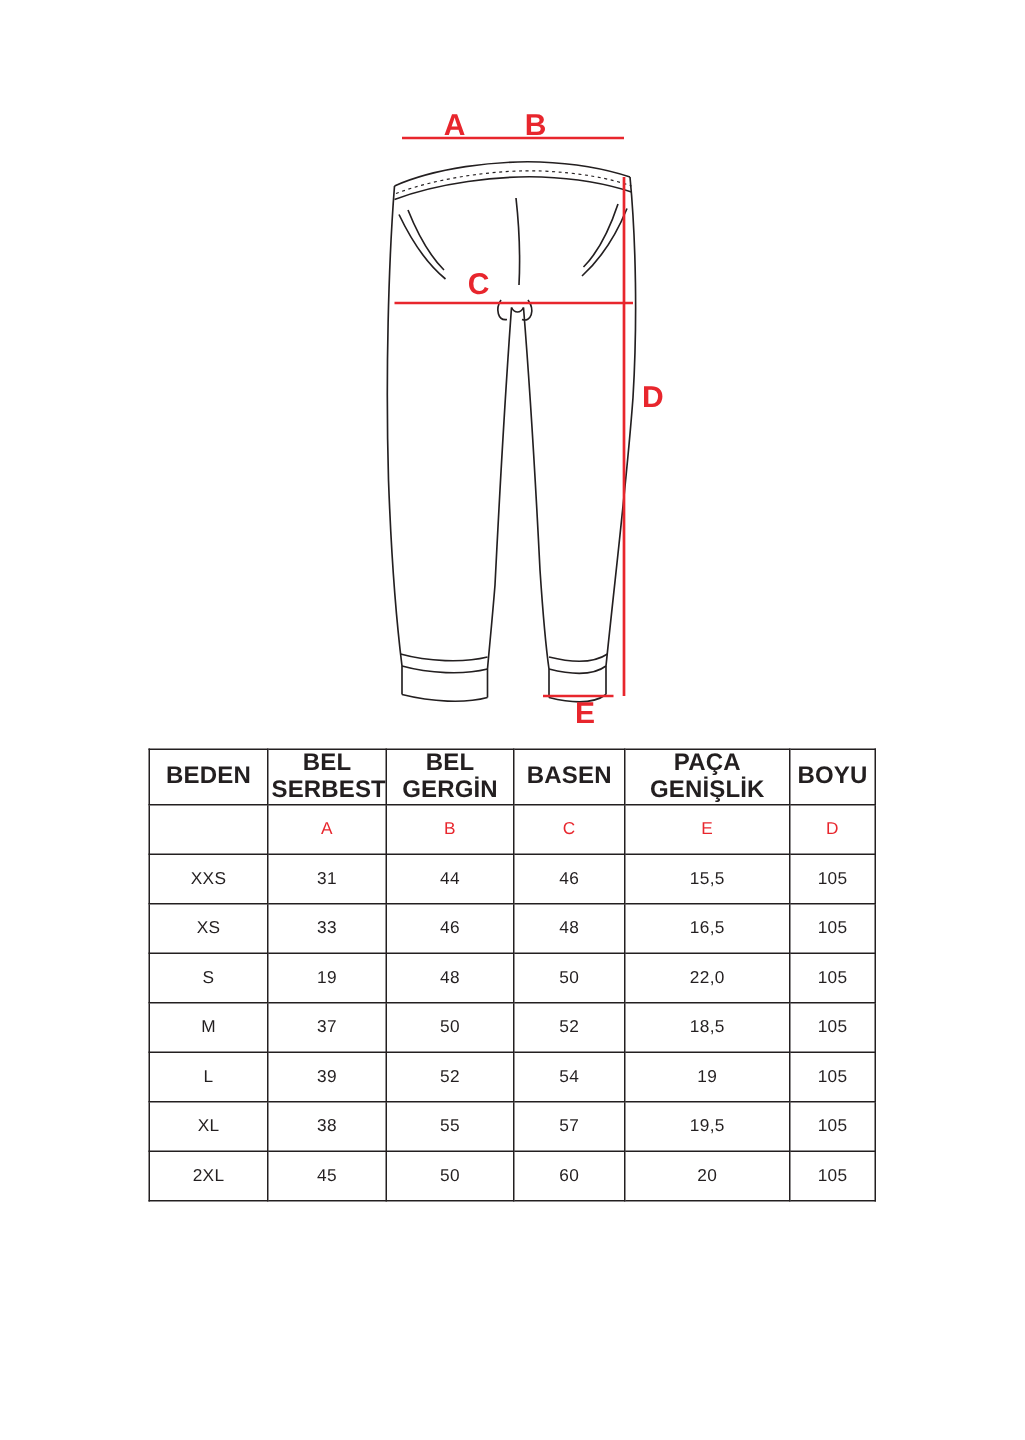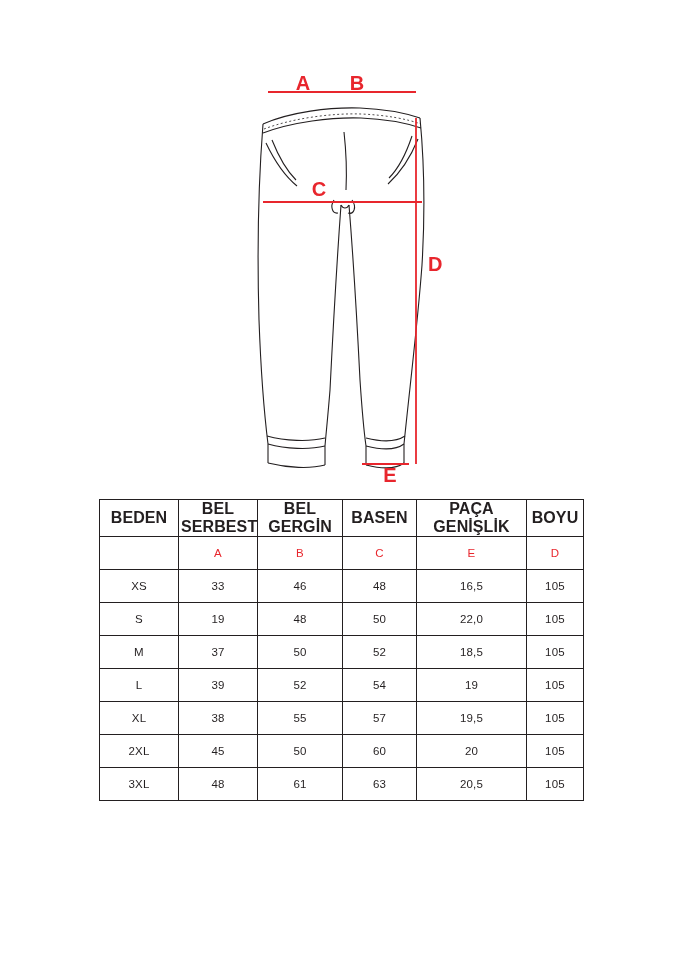--- a/index.html
+++ b/index.html
@@ -166,20 +166,28 @@
       <tr class="letter-row">
         <td></td>
         <td>A</td>
         <td>B</td>
         <td>C</td>
         <td>E</td>
         <td>D</td>
       </tr>
 
       <tr>
+        <td class="size-cell">XXS</td>
+        <td>31</td>
+        <td>44</td>
+        <td>46</td>
+        <td>15,5</td>
+        <td>105</td>
+      </tr>
+      <tr>
         <td class="size-cell">XS</td>
         <td>33</td>
         <td>46</td>
         <td>48</td>
         <td>16,5</td>
         <td>105</td>
       </tr>
       <tr>
         <td class="size-cell">S</td>
         <td>19</td>
@@ -213,23 +221,15 @@
         <td>105</td>
       </tr>
       <tr>
         <td class="size-cell">2XL</td>
         <td>45</td>
         <td>50</td>
         <td>60</td>
         <td>20</td>
         <td>105</td>
       </tr>
-      <tr>
-        <td class="size-cell">3XL</td>
-        <td>48</td>
-        <td>61</td>
-        <td>63</td>
-        <td>20,5</td>
-        <td>105</td>
-      </tr>
     </tbody>
   </table>
 </div>
 
 </body></html>

